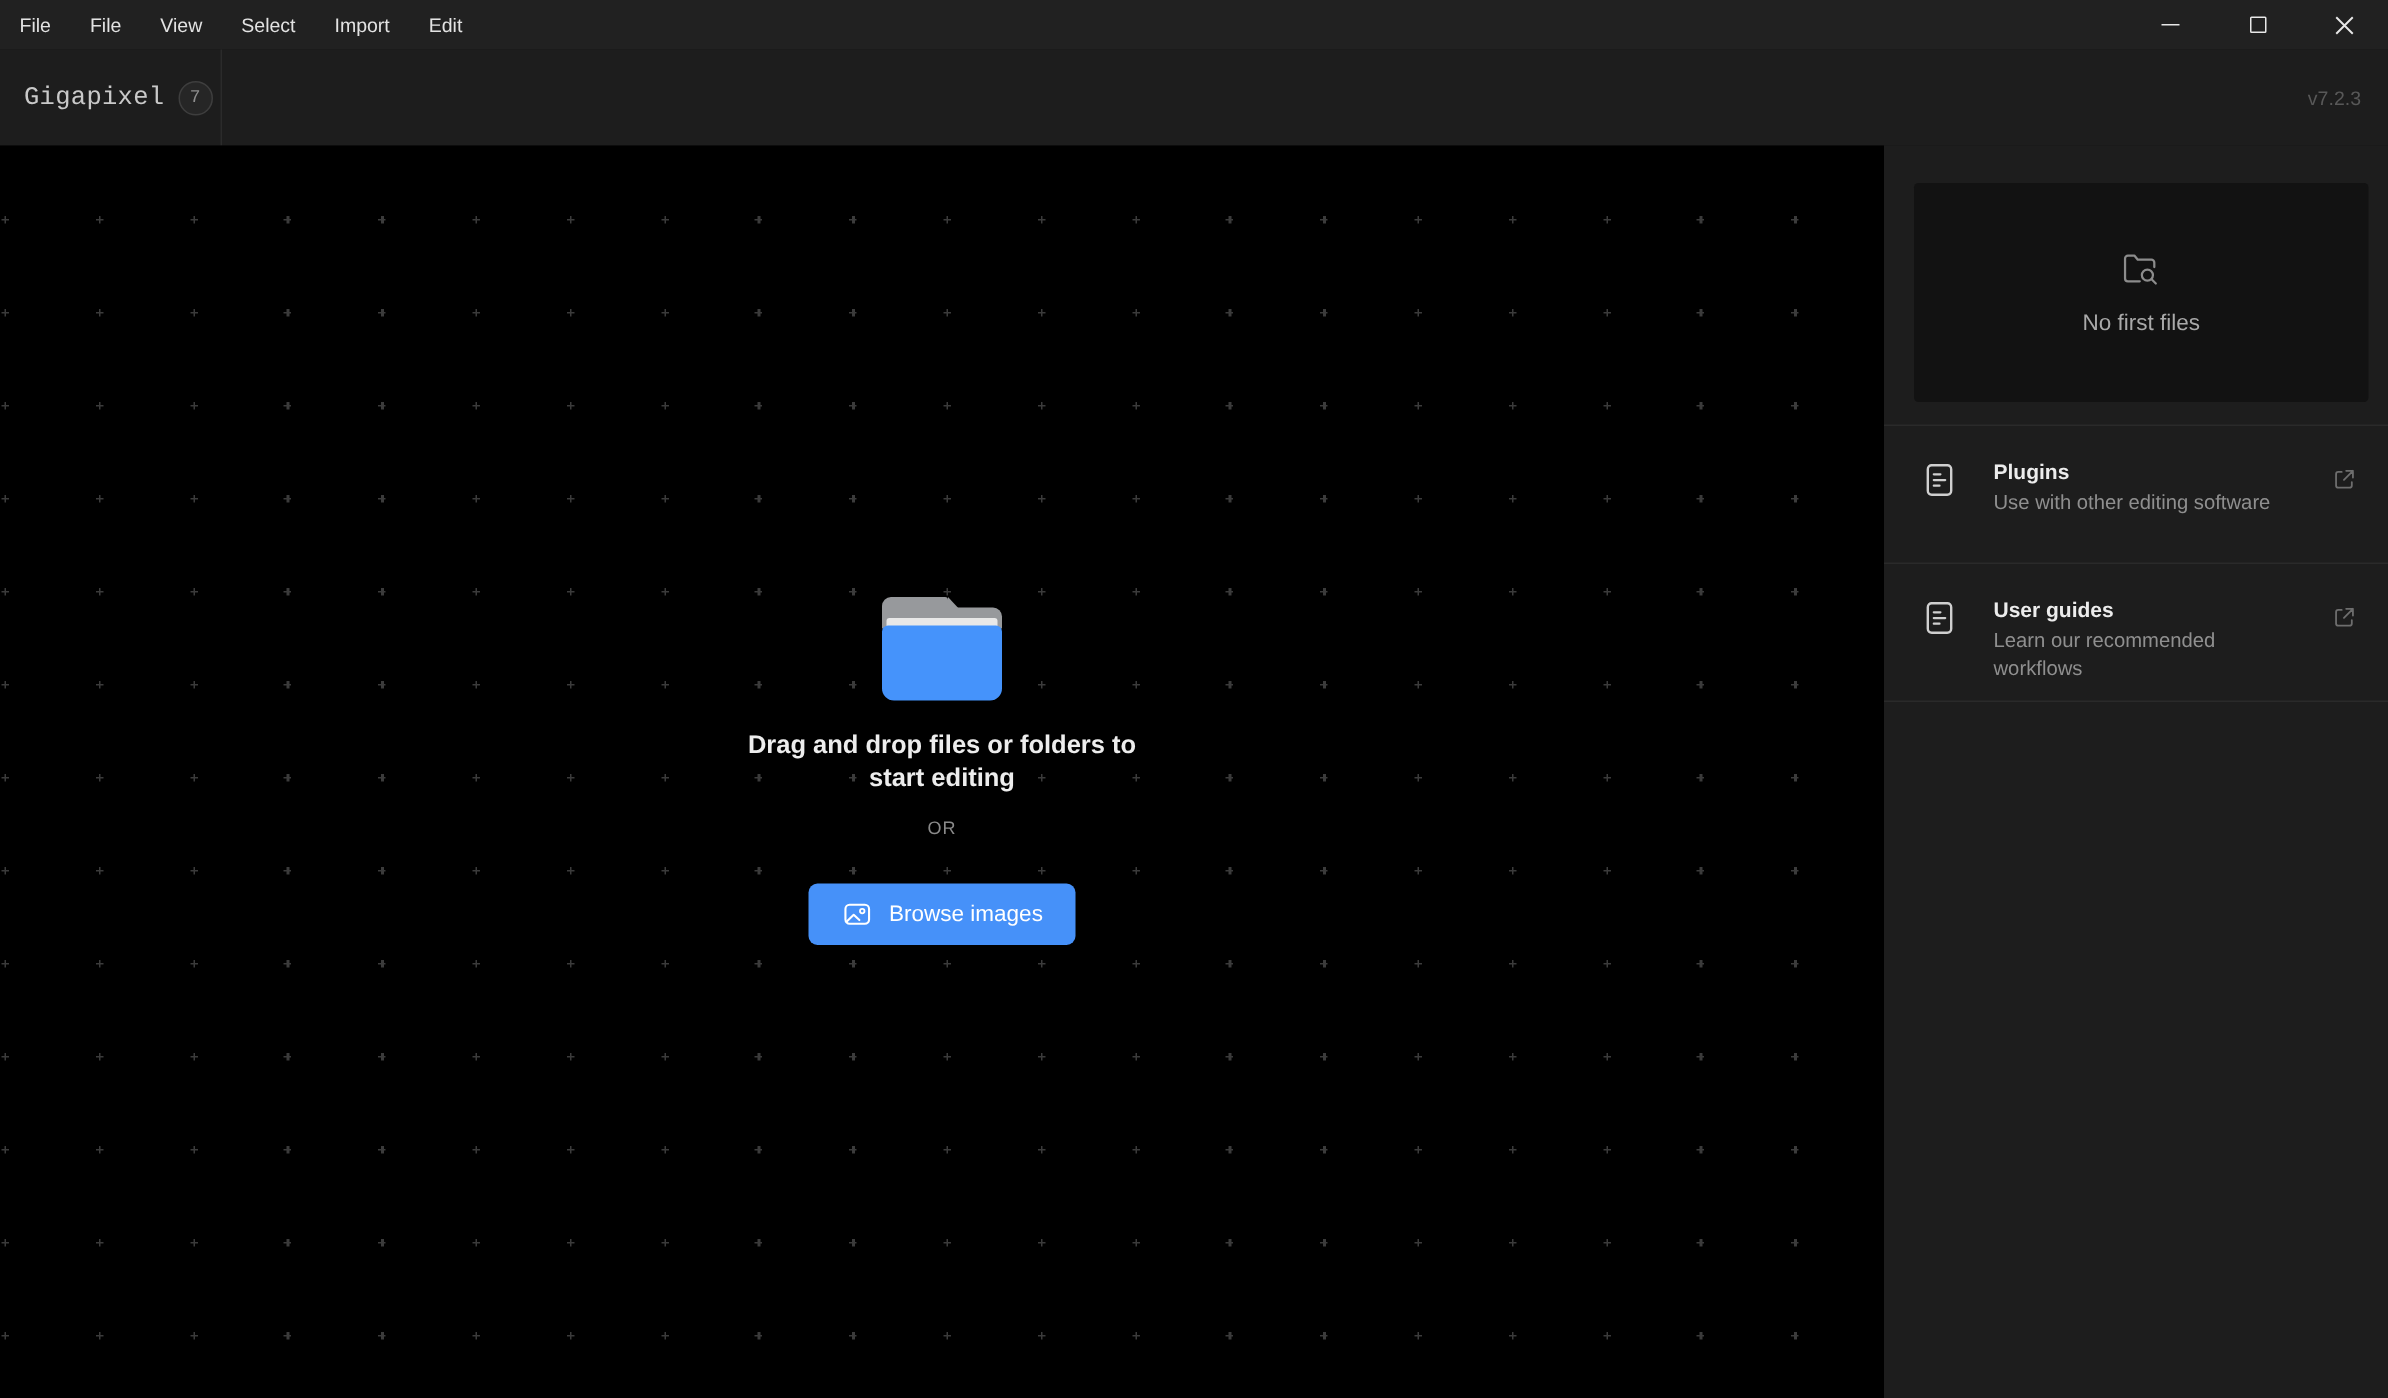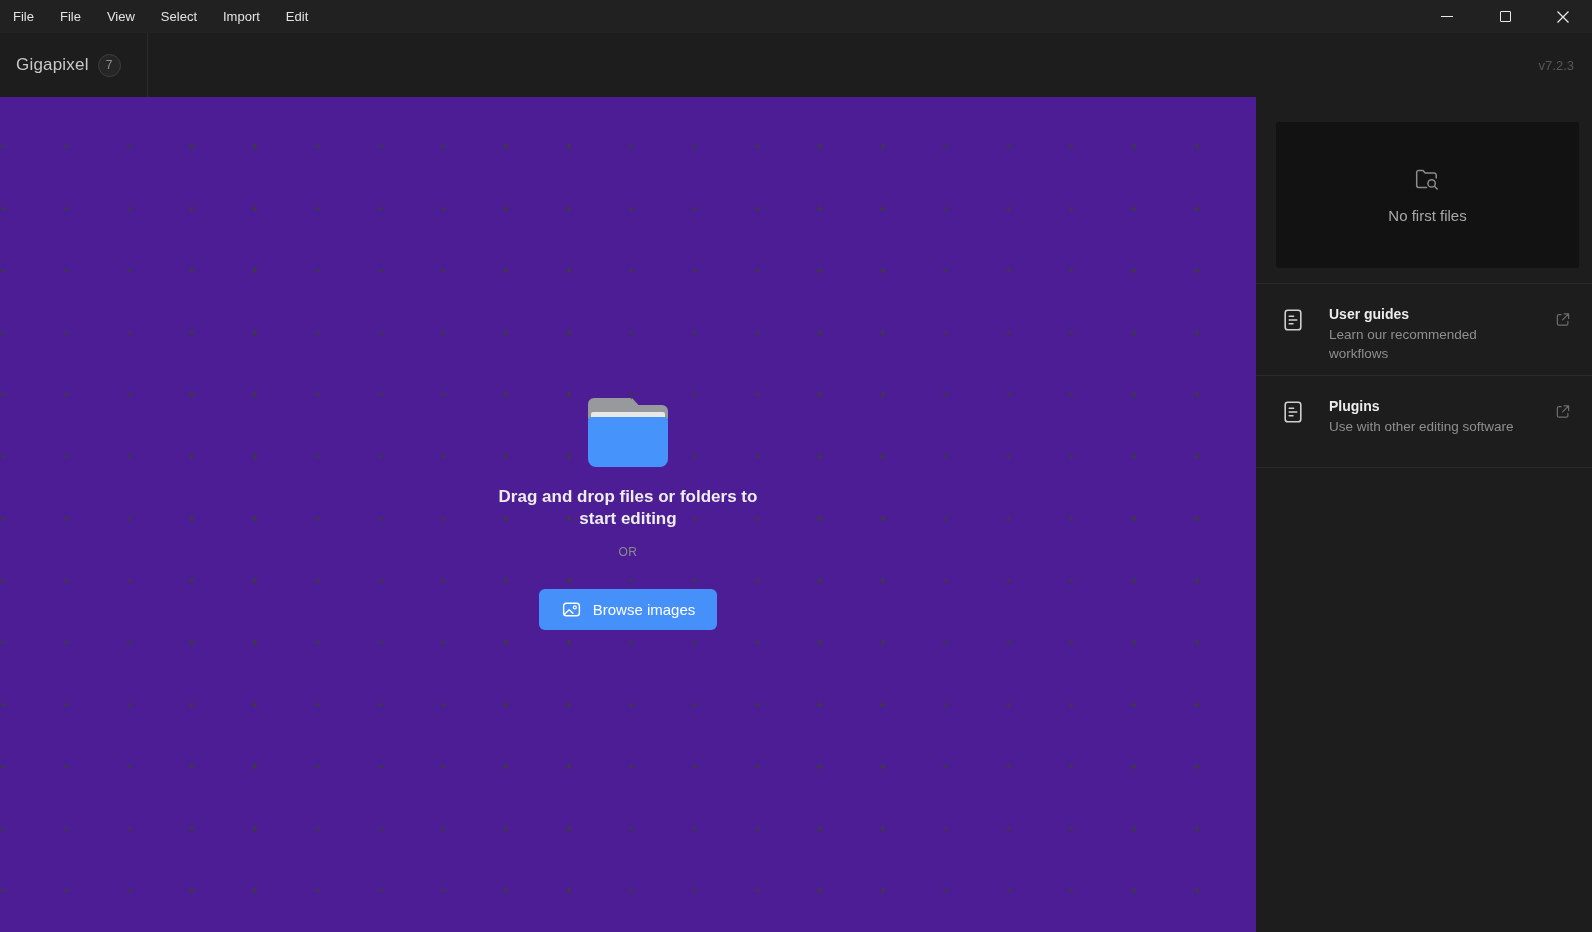--- a/index.html
+++ b/index.html
@@ -15,30 +15,30 @@
   .menu-item:first-child { padding-left:0; }
   .win-controls { margin-left:auto; display:flex; height:100%; }
   .win-btn { width:58px; height:100%; display:flex; align-items:center; justify-content:center; }
   .min-glyph { width:12px; height:1.5px; background:#e8e8e8; }
   .max-glyph { width:11px; height:11px; border:1.2px solid #e8e8e8; border-radius:1px; }
 
   
   .header { position:absolute; top:33px; left:0; right:0; height:64px; background:#1d1d1d;
             display:flex; align-items:center; }
   .logo-area { width:148px; height:100%; border-right:1px solid #2b2b2b;
-               display:flex; align-items:center; padding-left:16px; }
+               display:flex; align-items:center; padding-left:16px;font-family:Liberation Mono, monospace; }
   .logo-text { color:#c9c9c9; font-size:17px; letter-spacing:.2px; }
   .logo-badge { margin-left:9px; width:23px; height:23px; border-radius:50%;
                 background:#262626; border:1px solid #3e3e3e; color:#8f8f8f;
                 font-size:12px; display:flex; align-items:center; justify-content:center; }
   .version { margin-left:auto; padding-right:18px; color:#585858; font-size:13px; }
 
   
   .main { position:absolute; top:97px; left:0; right:0; bottom:0; display:flex; }
-  .canvas { position:relative; flex:1; background:#4c1d95; overflow:hidden; }
+  .canvas { position:relative; flex:1; background:#000000; overflow:hidden; }
   .dot { position:absolute; width:5px; height:5px; }
   .dot::before { content:""; position:absolute; left:0; top:2px; width:5px; height:1.4px; background:#3b3b3b; }
   .dot::after  { content:""; position:absolute; left:2px; top:0; width:1.4px; height:5px; background:#3b3b3b; }
 
   .dropzone { position:absolute; top:301px; left:0; right:0;
               display:flex; flex-direction:column; align-items:center; }
 
   
   .folder { position:relative; width:80px; height:69px; }
   .f-tab { position:absolute; left:0; top:0; width:44px; height:14px; background:#97999c; border-radius:6px 2px 0 0; }
@@ -412,40 +412,40 @@
 
       <div class="help-list">
 
 
         <div class="help-row">
           <svg class="help-doc-icon" width="18" height="22" viewBox="0 0 18 22" fill="none">
             <rect x="1.2" y="1.2" width="15.6" height="19.6" rx="2.6" stroke="#cfcfcf" stroke-width="1.6"></rect>
             <path d="M5.2 7.2 H9.6 M5.2 11 H12.8 M5.2 14.8 H9" stroke="#cfcfcf" stroke-width="1.5" stroke-linecap="round"></path>
           </svg>
           <div class="help-text">
+            <div class="help-row-title">Plugins</div>
+            <div class="help-row-desc">Use with other editing software</div>
+          </div>
+          <svg class="ext-icon" width="19" height="19" viewBox="0 0 24 24" fill="none">
+            <path d="M9.5 5.5 H6.5 A2 2 0 0 0 4.5 7.5 V17.5 A2 2 0 0 0 6.5 19.5 H16.5 A2 2 0 0 0 18.5 17.5 V14.5" stroke="#6e6e6e" stroke-width="1.6" stroke-linecap="round"></path>
+            <path d="M13.5 4.5 H19.5 V10.5 M19.5 4.5 L11.5 12.5" stroke="#6e6e6e" stroke-width="1.6" stroke-linecap="round" stroke-linejoin="round"></path>
+          </svg>
+        </div>
+
+        <div class="help-row">
+          <svg class="help-doc-icon" width="18" height="22" viewBox="0 0 18 22" fill="none">
+            <rect x="1.2" y="1.2" width="15.6" height="19.6" rx="2.6" stroke="#cfcfcf" stroke-width="1.6"></rect>
+            <path d="M5.2 7.2 H9.6 M5.2 11 H12.8 M5.2 14.8 H9" stroke="#cfcfcf" stroke-width="1.5" stroke-linecap="round"></path>
+          </svg>
+          <div class="help-text">
             <div class="help-row-title">User guides</div>
             <div class="help-row-desc">Learn our recommended workflows</div>
           </div>
           <svg class="ext-icon" width="19" height="19" viewBox="0 0 24 24" fill="none">
             <path d="M9.5 5.5 H6.5 A2 2 0 0 0 4.5 7.5 V17.5 A2 2 0 0 0 6.5 19.5 H16.5 A2 2 0 0 0 18.5 17.5 V14.5" stroke="#6e6e6e" stroke-width="1.6" stroke-linecap="round"></path>
             <path d="M13.5 4.5 H19.5 V10.5 M19.5 4.5 L11.5 12.5" stroke="#6e6e6e" stroke-width="1.6" stroke-linecap="round" stroke-linejoin="round"></path>
           </svg>
         </div>
 
-        <div class="help-row">
-          <svg class="help-doc-icon" width="18" height="22" viewBox="0 0 18 22" fill="none">
-            <rect x="1.2" y="1.2" width="15.6" height="19.6" rx="2.6" stroke="#cfcfcf" stroke-width="1.6"></rect>
-            <path d="M5.2 7.2 H9.6 M5.2 11 H12.8 M5.2 14.8 H9" stroke="#cfcfcf" stroke-width="1.5" stroke-linecap="round"></path>
-          </svg>
-          <div class="help-text">
-            <div class="help-row-title">Plugins</div>
-            <div class="help-row-desc">Use with other editing software</div>
-          </div>
-          <svg class="ext-icon" width="19" height="19" viewBox="0 0 24 24" fill="none">
-            <path d="M9.5 5.5 H6.5 A2 2 0 0 0 4.5 7.5 V17.5 A2 2 0 0 0 6.5 19.5 H16.5 A2 2 0 0 0 18.5 17.5 V14.5" stroke="#6e6e6e" stroke-width="1.6" stroke-linecap="round"></path>
-            <path d="M13.5 4.5 H19.5 V10.5 M19.5 4.5 L11.5 12.5" stroke="#6e6e6e" stroke-width="1.6" stroke-linecap="round" stroke-linejoin="round"></path>
-          </svg>
-        </div>
-
       </div>
     </div>
   </div>
 </div>
 
 </body></html>

